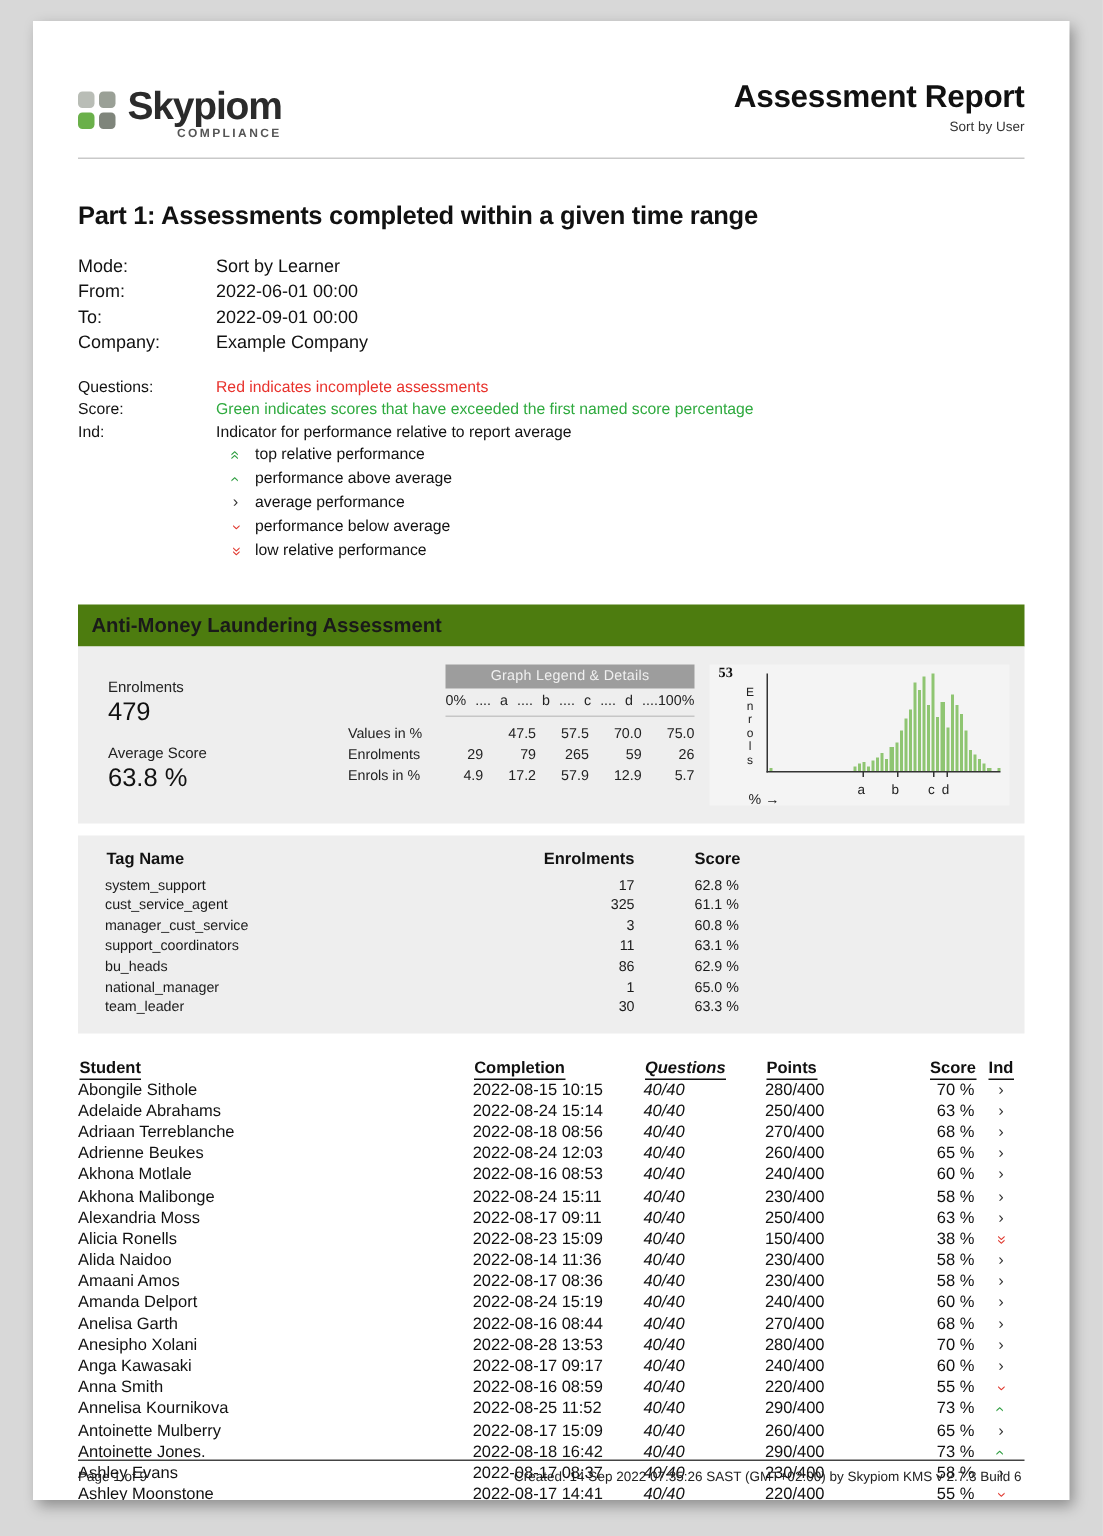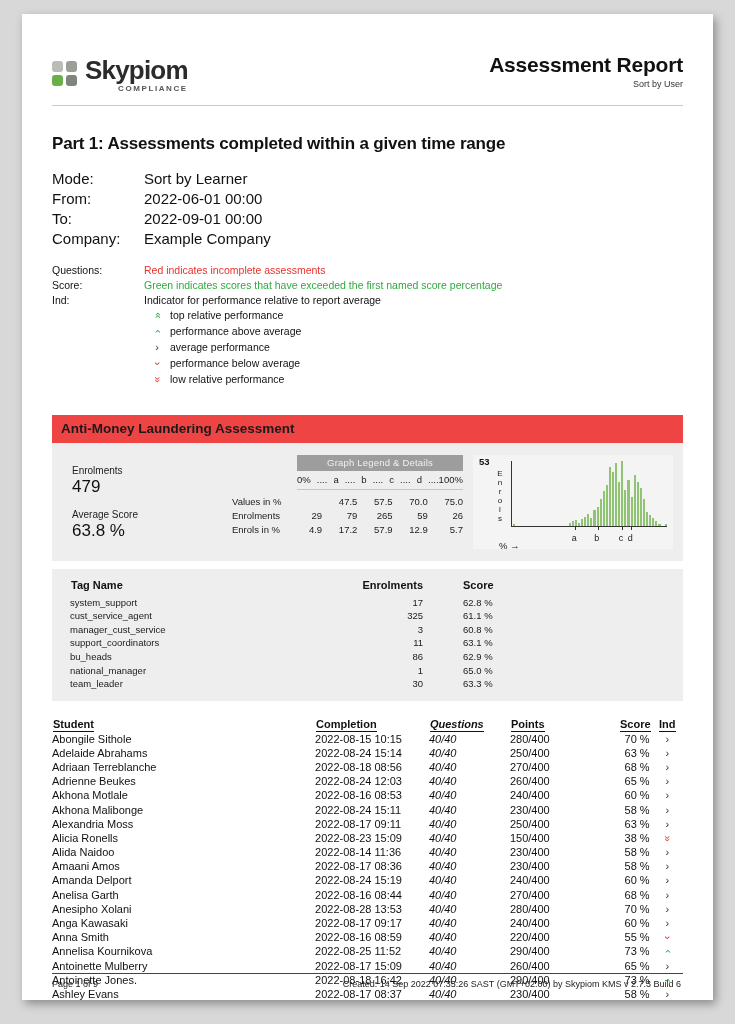--- a/index.html
+++ b/index.html
@@ -66,39 +66,39 @@
   .report-title {
     font-size: 21px; font-weight: bold; color: #111; letter-spacing: -0.2px;
   }
   .report-subtitle { font-size: 9px; color: #333; margin-top: 2px; }
 
   
   .part-title {
     font-size: 17px; font-weight: bold; color: #111;
     margin: 28px 0 14px 0; letter-spacing: -0.2px;
   }
-  .meta-table { font-size: 15px; color: #111; border-collapse: collapse; }
+  .meta-table { font-size: 12px; color: #111; border-collapse: collapse; }
   .meta-table td { padding: 1.5px 0; vertical-align: top; }
   .meta-label { width: 92px; }
   .legend-table { font-size: 10.5px; color: #111; border-collapse: collapse; margin-top: 15px;}
   .legend-table td { padding: 1.4px 0; vertical-align: top; }
   .legend-label { width: 92px; }
   .red { color: #e8322c; }
   .green { color: #2faa3f; }
   .ind-row td { padding-top: 2px; padding-bottom: 2px; }
   .ind-glyph {
     width: 26px; text-align: center; font-size: 11px; line-height: 1;
   }
   .ind-green { color: #2f9e41; }
   .ind-red { color: #e03a30; }
   .ind-grey { color: #333; }
 
   
   .assess-title {
-    background: #ef4444;
+    background: #4d7c0f;
     font-size: 13.5px;
     font-weight: bold;
     color: #1a1a1a;
     padding: 6px 11px 7px 9px;
     margin-top: 28px;
   }
   .stats-panel {
     background: #eeeeee;
     display: flex;
     padding: 12px 10px 12px 10px;
@@ -145,21 +145,21 @@
   .detail-table td.num { text-align: right; }
 
   .chart-box {
     width: 200px;
     background: #f4f4f4;
     position: relative;
     height: 94px;
   }
   .chart-ymax {
     position: absolute; left: 6px; top: 1px;
-    font-size: 9.5px; font-weight: bold; color: #111;
+    font-size: 9.5px; font-weight: bold; color: #111; font-family: Liberation Serif, serif;
   }
   .chart-ylabel {
     position: absolute; left: 22px; top: 14px;
     font-size: 8px; color: #222; line-height: 9px; text-align: center;
     width: 10px;
   }
   .chart-xarrow {
     position: absolute; left: 26px; bottom: -2px;
     font-size: 9.5px; color: #222;
   }

